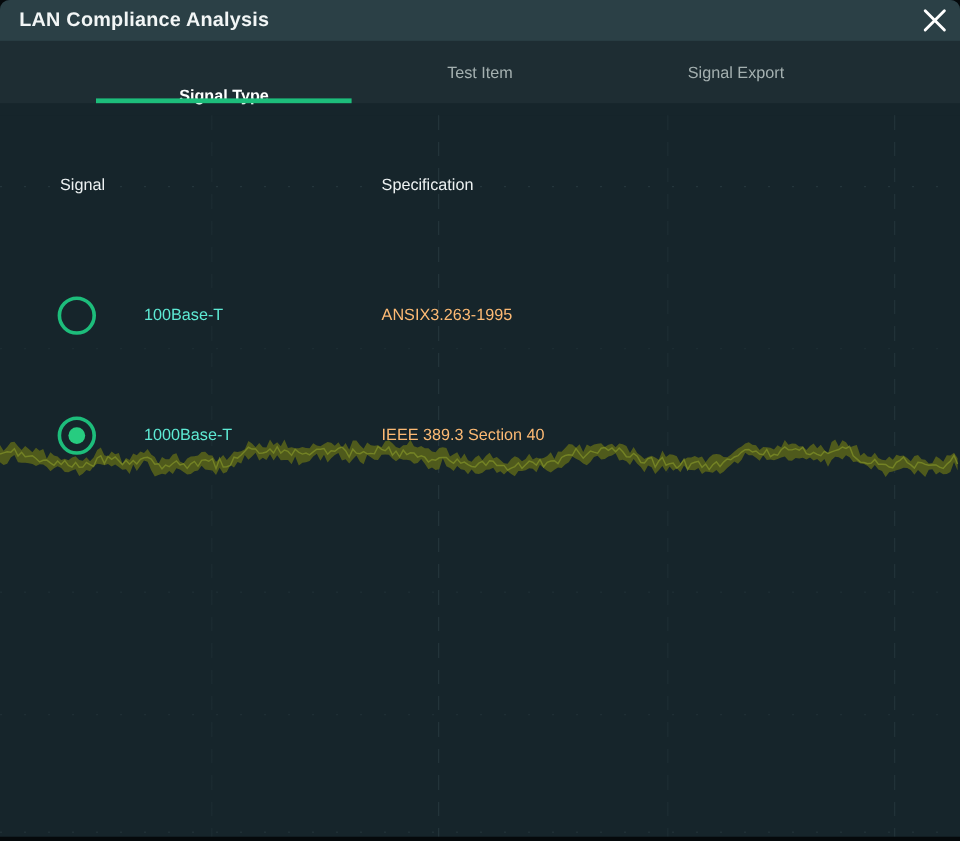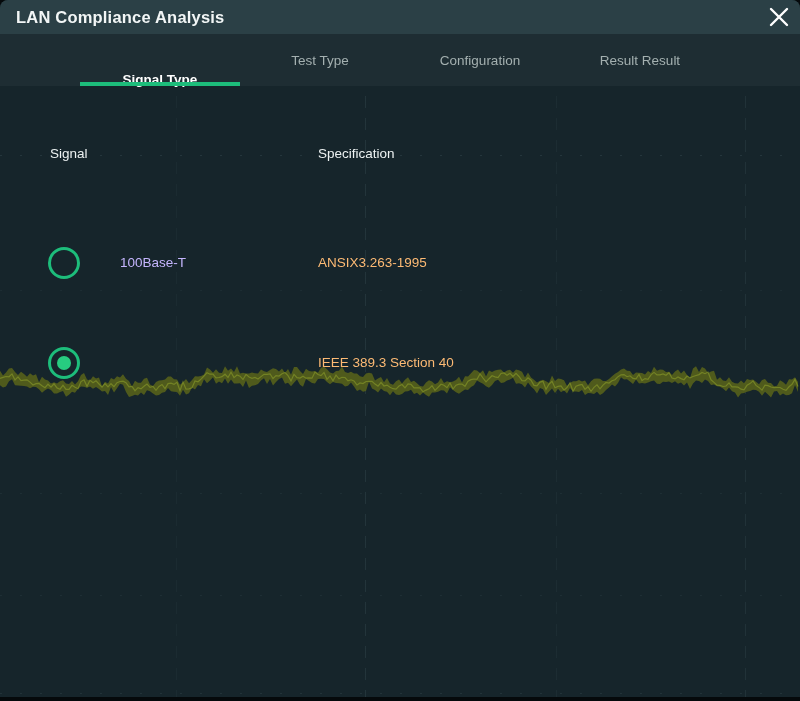--- a/index.html
+++ b/index.html
@@ -73,21 +73,21 @@
     background:transparent;
   }
   .row .radio::after {
     content:""; position:absolute; left:50%; top:50%; width:14px; height:14px;
     margin:-7px 0 0 -7px; border-radius:50%;
     background:var(--radio-dot-green,#27cc80); transform:scale(0); transition:none;
   }
   .row.selected .radio::after { transform:scale(1); }
   .row .sig {
     position:absolute; left:120px; top:0; line-height:32px;
-    font-size:13.5px; color:#c4b5fd;
+    font-size:13.5px; color:#5eead4;
   }
   .row .spec {
     position:absolute; left:318px; top:0; line-height:32px;
     font-size:13.5px; color:#fdba74;
   }
 
   
   .trace-svg { position:absolute; left:0; top:256px; width:800px; height:60px; pointer-events:none; }
   .trace-band { fill:var(--trace-color,#55611b); opacity:.9; }
   .trace-line { fill:none; stroke:var(--trace-bright,#87982a); stroke-width:1.2; opacity:.65; }
@@ -106,29 +106,25 @@
     </button>
   </div>
 
   <div class="tabbar">
     <div class="tabrow">
       <div class="tab active">
         <span>Signal Type</span>
         <span class="underline"></span>
       </div>
       <div class="tab">
-        <span>Test Type</span>
+        <span>Test Item</span>
 
       </div>
       <div class="tab">
-        <span>Configuration</span>
-
-      </div>
-      <div class="tab">
-        <span>Result Result</span>
+        <span>Signal Export</span>
 
       </div>
     </div>
   </div>
 
   <div class="content">
 
     <div class="vline" style="left:176px; opacity:.18"></div>
     <div class="vline" style="left:365px; opacity:.45"></div>
     <div class="vline" style="left:556px; opacity:.22"></div>
@@ -143,20 +139,21 @@
     <span class="col-header c1">Specification</span>
 
     <div class="row" style="top:151px">
       <span class="radio"></span>
       <span class="sig">100Base-T</span>
       <span class="spec">ANSIX3.263-1995</span>
     </div>
 
     <div class="row selected" style="top:251px">
       <span class="radio"></span>
+      <span class="sig">1000Base-T</span>
       <span class="spec">IEEE 389.3 Section 40</span>
     </div>
 
     <svg class="trace-svg" viewBox="0 0 800 60" preserveAspectRatio="none">
       <polygon id="trace-band" class="trace-band" points="0,18.8 3,23.6 6,20.6 9,16.5 12,16.1 15,19.9 18,22.9 21,19.7 24,22.1 27,24.8 30,21.2 33,23.6 36,22.2 39,30.2 42,24.8 45,27.6 48,28.5 51,31.4 54,30.3 57,31.6 60,29.2 63,28.2 66,31.4 69,31.9 72,29.1 75,32.4 78,29.2 81,22.9 84,20.9 87,27.4 90,28.5 93,24.2 96,26.5 99,25.6 102,34.3 105,29.7 108,31.4 111,26.0 114,27.4 117,24.3 120,25.6 123,22.2 126,26.8 129,28.9 132,34.6 135,28.8 138,30.8 141,30.7 144,26.7 147,25.8 150,32.5 153,34.1 156,30.0 159,28.5 162,28.2 165,27.5 168,24.6 171,24.4 174,27.3 177,27.6 180,32.8 183,30.2 186,27.1 189,31.3 192,28.1 195,24.2 198,24.6 201,24.1 204,22.4 207,15.4 210,17.6 213,20.7 216,17.2 219,20.7 222,20.9 225,14.2 228,18.8 231,16.5 234,19.9 237,14.3 240,21.4 243,20.7 246,21.6 249,21.6 252,20.4 255,21.3 258,21.6 261,17.4 264,19.2 267,19.9 270,18.0 273,16.3 276,17.0 279,19.5 282,16.5 285,21.1 288,17.1 291,22.8 294,15.0 297,15.0 300,19.0 303,21.9 306,16.7 309,19.0 312,19.4 315,19.1 318,20.7 321,15.8 324,14.8 327,17.3 330,20.4 333,21.5 336,19.1 339,18.8 342,14.4 345,19.9 348,20.9 351,19.7 354,21.5 357,21.5 360,24.3 363,24.9 366,21.4 369,20.7 372,21.4 375,28.5 378,26.5 381,24.9 384,30.3 387,26.0 390,31.6 393,32.8 396,29.2 399,27.4 402,31.6 405,27.8 408,25.3 411,30.1 414,28.8 417,31.3 420,34.0 423,34.5 426,30.5 429,28.3 432,29.4 435,32.3 438,30.6 441,26.1 444,31.0 447,29.3 450,30.2 453,29.6 456,28.1 459,24.8 462,30.5 465,24.2 468,24.5 471,21.3 474,17.9 477,18.5 480,21.1 483,18.2 486,24.6 489,18.5 492,20.1 495,18.5 498,17.8 501,17.4 504,20.4 507,18.6 510,17.8 513,20.8 516,17.5 519,18.3 522,19.7 525,25.5 528,20.5 531,25.5 534,27.7 537,30.4 540,28.8 543,27.8 546,29.3 549,31.1 552,23.4 555,28.9 558,26.5 561,27.0 564,28.3 567,34.1 570,30.9 573,29.2 576,29.2 579,28.0 582,29.4 585,28.5 588,33.3 591,29.3 594,26.8 597,26.4 600,26.7 603,28.9 606,29.1 609,27.0 612,24.2 615,21.7 618,20.1 621,17.5 624,16.5 627,18.7 630,19.1 633,22.9 636,20.5 639,20.8 642,21.1 645,22.6 648,19.1 651,21.0 654,14.7 657,18.7 660,17.6 663,17.7 666,20.0 669,19.8 672,22.9 675,19.6 678,17.5 681,21.6 684,18.6 687,23.0 690,25.9 693,16.4 696,14.3 699,20.0 702,14.9 705,16.6 708,21.0 711,19.6 714,18.8 717,27.8 720,25.2 723,28.4 726,28.9 729,25.3 732,29.7 735,31.2 738,31.6 741,28.4 744,31.2 747,26.9 750,28.1 753,27.5 756,29.7 759,32.3 762,28.1 765,27.1 768,30.7 771,31.1 774,34.3 777,33.8 780,28.3 783,30.1 786,32.8 789,27.3 792,27.6 795,25.3 798,29.9 798,40.0 795,33.0 792,41.3 789,43.1 786,43.3 783,41.4 780,43.5 777,39.0 774,39.4 771,45.4 768,42.5 765,39.7 762,43.7 759,39.7 756,37.9 753,37.7 750,39.0 747,39.8 744,41.0 741,41.5 738,45.5 735,40.4 732,39.2 729,35.4 726,39.3 723,36.4 720,34.7 717,34.3 714,32.5 711,33.0 708,29.0 705,27.4 702,31.0 699,29.0 696,28.6 693,31.4 690,36.9 687,30.4 684,33.4 681,30.6 678,31.8 675,29.2 672,31.0 669,29.5 666,30.1 663,29.7 660,31.9 657,31.8 654,28.4 651,29.2 648,30.5 645,31.5 642,31.0 639,31.4 636,27.4 633,32.0 630,29.4 627,27.3 624,27.4 621,25.2 618,31.1 615,34.4 612,32.5 609,35.6 606,37.9 603,41.2 600,43.0 597,39.7 594,42.0 591,41.3 588,41.0 585,42.9 582,37.9 579,39.9 576,39.6 573,39.5 570,36.0 567,41.5 564,38.2 561,40.3 558,36.8 555,41.1 552,36.4 549,39.8 546,43.0 543,37.3 540,35.9 537,41.6 534,37.2 531,34.4 528,30.5 525,35.5 522,32.3 519,31.2 516,31.8 513,25.7 510,27.6 507,28.4 504,30.4 501,31.0 498,27.7 495,28.9 492,32.9 489,35.8 486,34.3 483,31.7 480,30.2 477,28.4 474,33.3 471,35.1 468,37.9 465,37.6 462,39.5 459,41.8 456,40.2 453,38.0 450,35.2 447,41.5 444,38.6 441,38.2 438,39.8 435,40.4 432,40.5 429,44.8 426,43.1 423,40.6 420,43.4 417,40.7 414,42.1 411,37.8 408,39.2 405,39.4 402,42.0 399,43.0 396,42.5 393,39.2 390,43.3 387,39.7 384,39.0 381,36.4 378,40.5 375,38.1 372,36.6 369,29.8 366,39.0 363,39.7 360,37.6 357,39.1 354,34.4 351,30.6 348,33.8 345,34.5 342,31.8 339,31.2 336,31.1 333,30.1 330,32.3 327,30.0 324,27.0 321,26.8 318,26.9 315,31.4 312,31.1 309,29.0 306,27.0 303,34.8 300,32.8 297,27.5 294,30.7 291,34.3 288,30.8 285,31.7 282,25.5 279,27.1 276,29.9 273,33.5 270,27.0 267,32.0 264,26.2 261,28.5 258,32.1 255,33.3 252,33.7 249,36.0 246,28.4 243,34.9 240,31.3 237,31.4 234,31.6 231,27.4 228,31.8 225,26.6 222,31.3 219,29.5 216,31.8 213,25.2 210,28.5 207,31.2 204,27.2 201,34.3 198,33.1 195,37.5 192,35.5 189,41.3 186,42.6 183,37.7 180,43.8 177,40.1 174,39.7 171,39.2 168,36.1 165,40.1 162,40.8 159,43.0 156,43.5 153,41.4 150,39.2 147,38.3 144,43.1 141,40.6 138,43.5 135,42.8 132,43.9 129,45.0 126,39.9 123,32.8 120,31.8 117,36.2 114,40.5 111,35.1 108,43.1 105,39.1 102,39.5 99,37.1 96,35.0 93,36.8 90,34.6 87,35.7 84,34.8 81,34.4 78,36.8 75,40.7 72,39.7 69,42.7 66,44.7 63,39.0 60,40.0 57,41.5 54,41.4 51,38.1 48,36.5 45,38.3 42,40.7 39,37.2 36,35.0 33,34.8 30,36.3 27,34.6 24,34.1 21,33.7 18,33.6 15,33.3 12,27.2 9,29.2 6,34.5 3,35.6 0,33.3"></polygon>
       <polyline id="trace-line" class="trace-line" points="0,26.4 3,25.4 6,24.5 9,24.8 12,21.9 15,28.0 18,24.9 21,28.6 24,28.2 27,27.8 30,30.1 33,33.0 36,31.6 39,31.4 42,33.7 45,35.7 48,32.2 51,35.1 54,31.8 57,35.9 60,37.2 63,33.3 66,37.4 69,37.3 72,33.3 75,35.2 78,36.7 81,29.6 84,27.8 87,34.3 90,28.3 93,30.8 96,28.8 99,32.0 102,35.2 105,31.7 108,34.9 111,31.7 114,34.6 117,30.7 120,29.5 123,29.1 126,30.6 129,34.8 132,34.4 135,38.7 138,35.6 141,36.9 144,34.2 147,32.1 150,35.4 153,34.5 156,38.3 159,34.5 162,32.5 165,36.6 168,31.6 171,31.2 174,32.4 177,30.3 180,38.6 183,30.0 186,37.2 189,36.9 192,35.8 195,29.0 198,29.8 201,27.1 204,24.0 207,20.7 210,22.2 213,22.2 216,25.8 219,25.5 222,24.7 225,22.2 228,25.5 231,20.2 234,25.6 237,23.0 240,24.2 243,27.5 246,22.4 249,25.0 252,26.4 255,25.5 258,27.0 261,24.6 264,22.3 267,22.3 270,21.8 273,26.5 276,23.6 279,24.0 282,21.7 285,20.5 288,23.6 291,28.9 294,22.3 297,25.6 300,26.1 303,24.3 306,26.2 309,25.8 312,26.2 315,20.1 318,22.5 321,23.6 324,20.6 327,27.3 330,23.9 333,28.7 336,23.1 339,26.8 342,25.3 345,25.5 348,28.9 351,27.8 354,29.0 357,33.0 360,30.9 363,31.5 366,29.5 369,29.3 372,29.3 375,32.1 378,34.1 381,30.5 384,34.0 387,33.1 390,35.2 393,36.7 396,37.1 399,34.0 402,32.5 405,35.9 408,31.9 411,32.4 414,35.9 417,35.9 420,35.8 423,39.8 426,38.1 429,36.8 432,33.7 435,38.3 438,35.3 441,32.3 444,33.2 447,35.7 450,30.9 453,37.0 456,33.2 459,32.2 462,32.0 465,34.3 468,29.2 471,27.6 474,27.0 477,27.4 480,21.9 483,26.0 486,29.8 489,26.7 492,23.8 495,24.8 498,25.6 501,21.5 504,21.0 507,23.3 510,21.3 513,24.5 516,21.3 519,24.5 522,28.6 525,28.8 528,25.8 531,28.2 534,33.4 537,33.8 540,30.1 543,29.3 546,37.3 549,32.2 552,29.3 555,35.7 558,34.4 561,33.9 564,38.2 567,35.5 570,30.8 573,39.3 576,34.3 579,33.2 582,32.5 585,37.4 588,34.7 591,39.3 594,35.3 597,32.9 600,36.8 603,33.1 606,30.5 609,31.1 612,28.8 615,27.7 618,24.7 621,22.8 624,22.6 627,24.7 630,23.8 633,26.4 636,26.9 639,22.5 642,28.6 645,26.6 648,27.4 651,22.8 654,20.4 657,22.9 660,22.9 663,21.9 666,23.2 669,20.7 672,26.0 675,26.9 678,24.9 681,26.6 684,27.7 687,24.1 690,25.9 693,24.5 696,23.5 699,22.6 702,20.5 705,21.7 708,20.0 711,27.8 714,30.4 717,33.1 720,33.4 723,34.5 726,34.0 729,30.9 732,34.9 735,34.8 738,35.1 741,37.2 744,37.9 747,33.3 750,31.6 753,28.9 756,33.4 759,35.4 762,38.1 765,33.2 768,33.6 771,35.0 774,35.7 777,35.5 780,35.5 783,37.3 786,38.3 789,34.8 792,32.3 795,27.4 798,34.6"></polyline>
     </svg>
 
   </div>
 </div>

